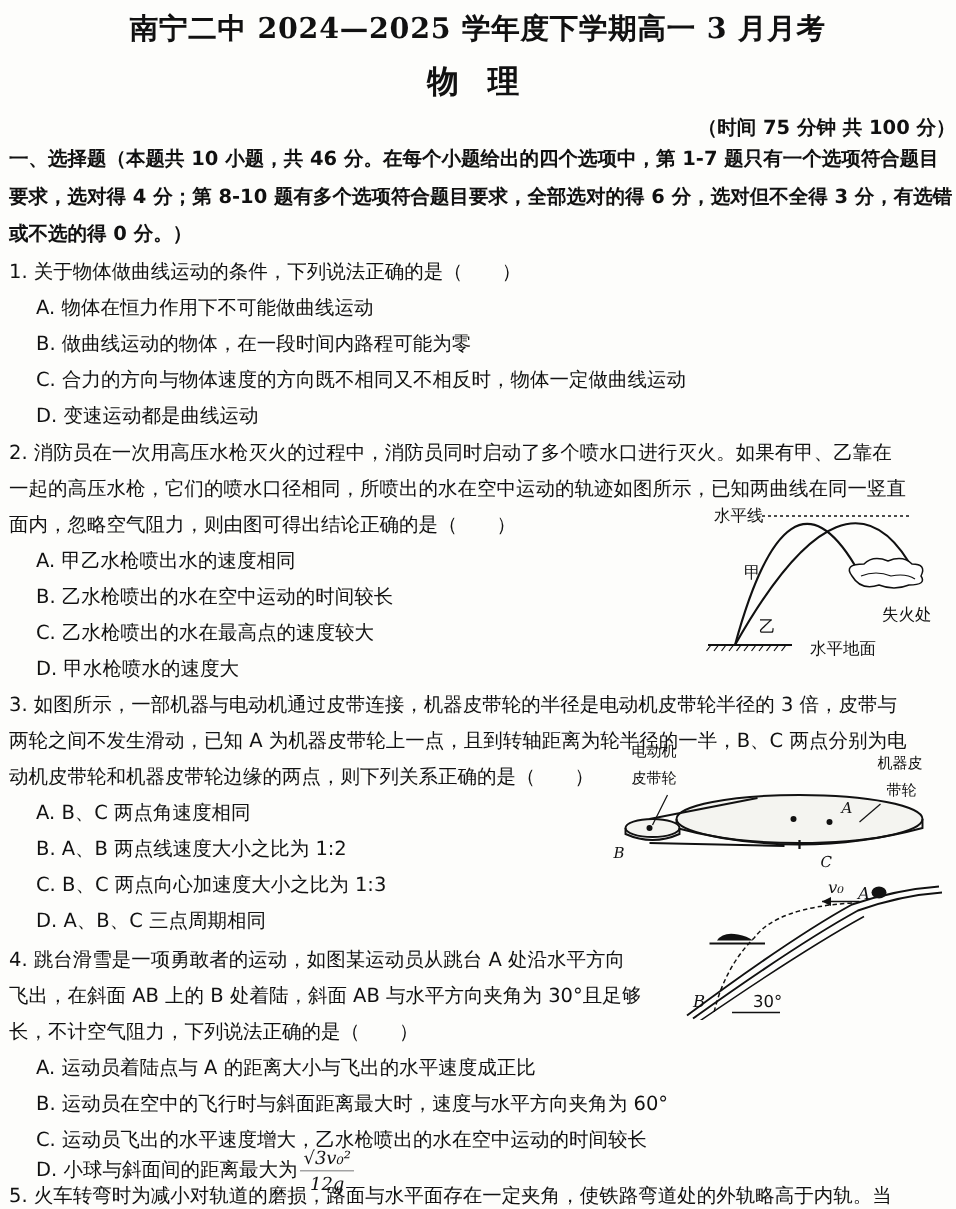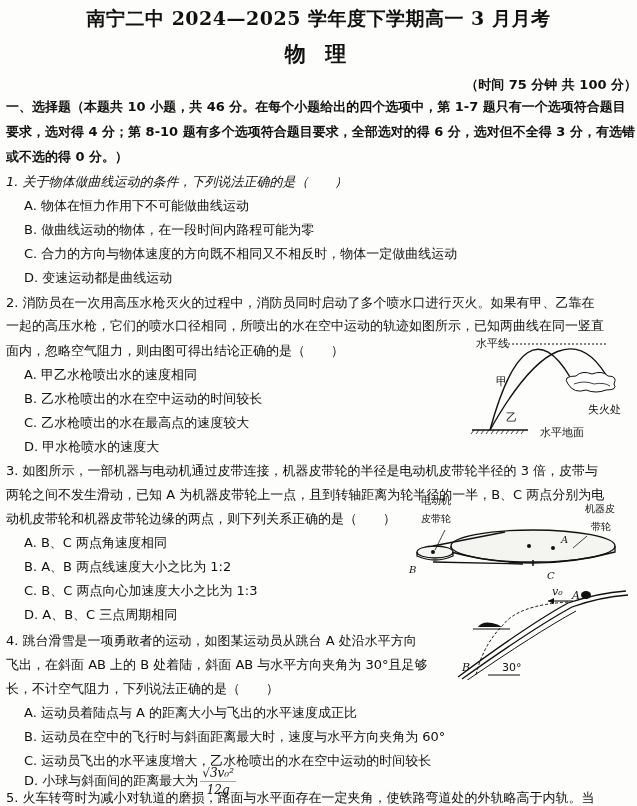--- a/index.html
+++ b/index.html
@@ -46,28 +46,28 @@
 <div class="page">
 
   <div class="title">南宁二中 2024—2025 学年度下学期高一 3 月月考</div>
   <div class="subject">物 理</div>
   <div class="time">（时间 75 分钟 共 100 分）</div>
 
   <div class="line bold" style="top:98px;">一、选择题（本题共 10 小题，共 46 分。在每个小题给出的四个选项中，第 1-7 题只有一个选项符合题目</div>
   <div class="line bold" style="top:123px;">要求，选对得 4 分；第 8-10 题有多个选项符合题目要求，全部选对的得 6 分，选对但不全得 3 分，有选错</div>
   <div class="line bold" style="top:148px;">或不选的得 0 分。）</div>
 
-  <div class="line" style="top:173px;font-style:italic;">1. 关于物体做曲线运动的条件，下列说法正确的是（　　）</div>
+  <div class="line" style="top:173px;">1. 关于物体做曲线运动的条件，下列说法正确的是（　　）</div>
   <div class="line opt" style="top:197px;">A. 物体在恒力作用下不可能做曲线运动</div>
   <div class="line opt" style="top:221px;">B. 做曲线运动的物体，在一段时间内路程可能为零</div>
   <div class="line opt" style="top:245px;">C. 合力的方向与物体速度的方向既不相同又不相反时，物体一定做曲线运动</div>
   <div class="line opt" style="top:269px;">D. 变速运动都是曲线运动</div>
 
   <div class="line" style="top:294px;">2. 消防员在一次用高压水枪灭火的过程中，消防员同时启动了多个喷水口进行灭火。如果有甲、乙靠在</div>
-  <div class="line" style="top:318px;font-family:Liberation Mono, monospace;">一起的高压水枪，它们的喷水口径相同，所喷出的水在空中运动的轨迹如图所示，已知两曲线在同一竖直</div>
+  <div class="line" style="top:318px;">一起的高压水枪，它们的喷水口径相同，所喷出的水在空中运动的轨迹如图所示，已知两曲线在同一竖直</div>
   <div class="line" style="top:342px;">面内，忽略空气阻力，则由图可得出结论正确的是（　　）</div>
   <div class="line opt" style="top:366px;">A. 甲乙水枪喷出水的速度相同</div>
   <div class="line opt" style="top:390px;">B. 乙水枪喷出的水在空中运动的时间较长</div>
   <div class="line opt" style="top:414px;">C. 乙水枪喷出的水在最高点的速度较大</div>
   <div class="line opt" style="top:438px;">D. 甲水枪喷水的速度大</div>
 
   <div class="fig" style="left:470px; top:332px; width:167px; height:110px;">
     <svg width="167" height="110" viewBox="0 0 167 110">
       <line x1="38" y1="12" x2="138" y2="12" stroke="#111" stroke-width="1" stroke-dasharray="2,2"></line>
       <path d="M20 98 Q55 -30 100 45" fill="none" stroke="#111" stroke-width="1.4"></path>

